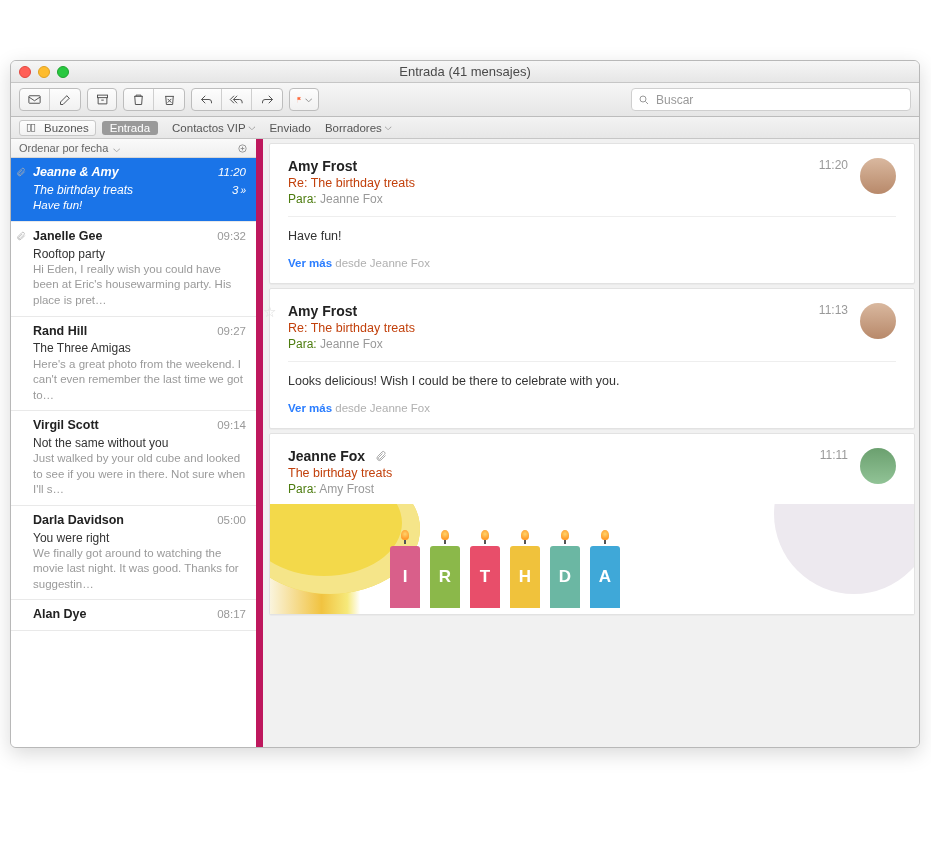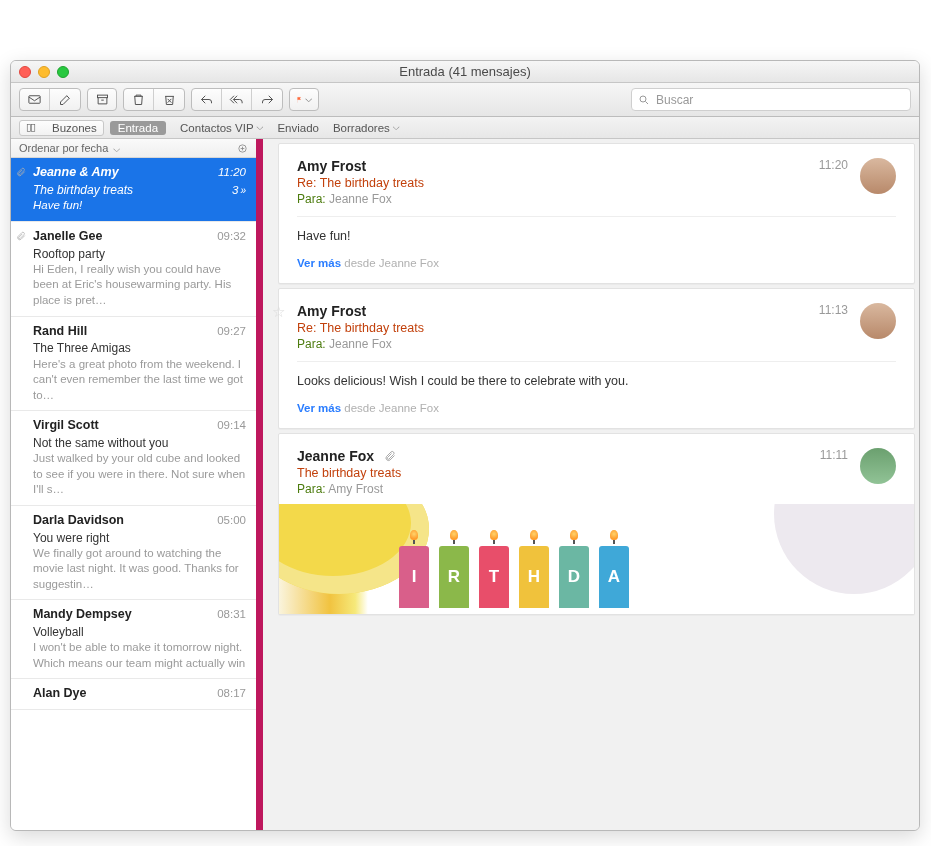--- a/index.html
+++ b/index.html
@@ -7,21 +7,21 @@
     font-family: -apple-system, "Helvetica Neue", Arial, sans-serif;
     background: #fff;
     width: 931px;
     height: 846px;
     padding: 60px 0 0 0;
     font-size: 13px;
     color: #333;
   }
   .window {
     width: 910px;
-    height: 771px;
+    height: 688px;
     margin-left: 10px;
     border: 1px solid #b8b8b8;
     border-radius: 6px;
     overflow: hidden;
     box-shadow: 0 6px 20px rgba(0,0,0,0.15);
     background: #f0f0f0;
     display: flex;
     flex-direction: column;
     position: relative;
   }
@@ -85,21 +85,21 @@
     font-size: 11.5px; color: #555;
     padding: 0 8px; gap: 14px;
   }
   .favbar .fav { display:flex; align-items:center; gap:3px; }
   .favbar .fav.selected {
     background: #9a9a9a; color:#fff; border-radius: 3px; padding: 1px 8px;
   }
   .favbar .fav .chev { font-size: 9px; color:#888; }
   .favbar .buzones-row { display:flex; gap:6px; align-items:center;}
   .buzones-btn {
-    display:flex; align-items:center; gap:16px;
+    display:flex; align-items:center; gap:8px;
     border:1px solid #c8c8c8; border-radius:3px; padding:1px 6px; background:linear-gradient(#fdfdfd,#f2f2f2);
   }
   .buzones-btn svg{width:10px;height:10px;stroke:#666;fill:none;stroke-width:1.5;}
   
   .body-split { flex:1; display: flex; overflow:hidden; }
   
   .msglist {
     width: 252px; min-width:252px;
     border-right: 7px solid #be185d;
     background: #fff;
@@ -132,21 +132,21 @@
   .msg .clip svg { width:10px;height:10px; stroke:#b0b0b0; fill:none; stroke-width:1.8;}
   .msg.selected { background: #1a74e8; color:#fff;font-style:italic; }
   .msg.selected .sender, .msg.selected .subject, .msg.selected .time, .msg.selected .preview { color:#fff; }
   .msg .thread-count { color:#fff; font-size:11.5px; display:flex; align-items:center; gap:2px;}
   .msg .thread-count .dbl { font-size:10px;}
   
   .preview-pane {
     flex:1; background: #f1f1f1; overflow-y:auto; padding: 0;
   }
   .conv-msg {
-    background: #fff; margin:4px 4px 4px 15px; border:1px solid #e2e2e2; border-radius:2px;
+    background: #fff; margin:4px 4px 4px 6px; border:1px solid #e2e2e2; border-radius:2px;
     padding: 14px 18px 14px 18px;
     box-shadow: 0 1px 1px rgba(0,0,0,.03);
   }
   .conv-head { display:flex; align-items:flex-start; gap:12px; position:relative;}
   .conv-head .text { flex:1; }
   .conv-head .from { font-weight:600; font-size:14px; color:#222;}
   .conv-head .subj { font-size:12.5px; color:#c2410c; margin-top:2px;}
   .conv-head .to { font-size:12px; color:#999; margin-top:2px;}
   .conv-head .to b { color:#4d7c0f; font-weight:normal;}
   .conv-head .time2 { color:#999; font-size:12px; }
@@ -348,28 +348,20 @@
           <div class="msg">
             <div class="row1">
               <span class="sender">Darla Davidson</span>
               <span class="time">05:00</span>
             </div>
             <div class="subject">You were right</div>
             <div class="preview">We finally got around to watching the movie last night. It was good. Thanks for suggestin…</div>
           </div>
           <div class="msg">
             <div class="row1">
-              <span class="sender">Mandy Dempsey</span>
-              <span class="time">08:31</span>
-            </div>
-            <div class="subject">Volleyball</div>
-            <div class="preview">I won't be able to make it tomorrow night. Which means our team might actually win</div>
-          </div>
-          <div class="msg">
-            <div class="row1">
               <span class="sender">Alan Dye</span>
               <span class="time">08:17</span>
             </div>
           </div>
         </div>
     </div>
 
     <div class="preview-pane" id="conversation">
         <div class="conv-msg">
           <div class="conv-head" style="position:relative;padding-left:0">

